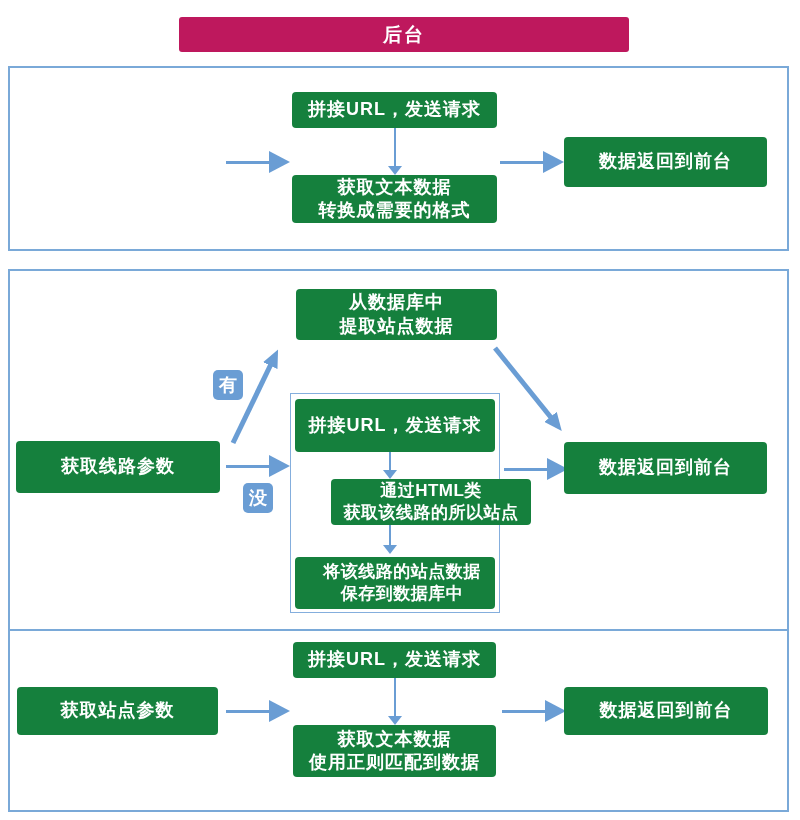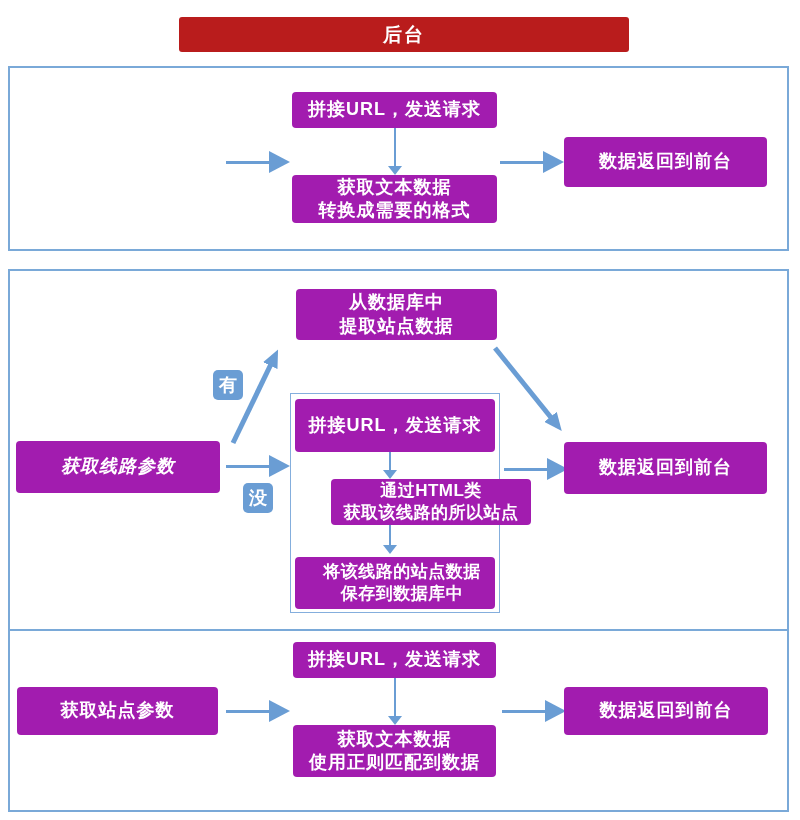--- a/index.html
+++ b/index.html
@@ -1,37 +1,37 @@
 <!DOCTYPE html>
 <html><head>
 <meta charset="utf-8">
 <style>
   * { margin:0; padding:0; box-sizing:border-box; }
   body { background:#ffffff; font-family:"Liberation Sans", sans-serif; }
   .page { position:relative; width:800px; height:820px; background:#ffffff; overflow:hidden; }
 
   .node {
     position:absolute;
-    background:#a21caf;
+    background:#15803d;
     color:#ffffff;
     font-weight:bold;
     font-size:18px;
     letter-spacing:1px;
     line-height:1.28;
     border-radius:4px;
     display:flex;
     align-items:center;
     justify-content:center;
     text-align:center;
     white-space:pre-line;
   }
 
   .header-box {
     position:absolute; left:179px; top:17px; width:450px; height:35px;
-    background:#b91c1c; color:#fff; font-weight:bold; font-size:19px; letter-spacing:2px;
+    background:#be185d; color:#fff; font-weight:bold; font-size:19px; letter-spacing:2px;
     border-radius:3px; display:flex; align-items:center; justify-content:center;
   }
 
   .panel { position:absolute; border:2px solid #7aa9d8; background:#ffffff; }
   .panel1 { left:8px; top:66px;  width:781px; height:185px; }
   .panel2 { left:8px; top:269px; width:781px; height:382px; }
   .panel3 { left:8px; top:629px; width:781px; height:183px; }
 
   .inner-container { position:absolute; border:1px solid #84aedd; background:#ffffff; }
 
@@ -99,21 +99,21 @@
       </defs>
       <line x1="223" y1="172" x2="262" y2="91" stroke="#6a9dd4" stroke-width="5" marker-end="url(#ah)"></line>
       <line x1="485" y1="77" x2="543" y2="149" stroke="#6a9dd4" stroke-width="5" marker-end="url(#ah)"></line>
     </svg>
 
     <div class="node" style="left:286px; top:18px; width:201px; height:51px;">从数据库中
 提取站点数据</div>
 
     <div class="branch-label" style="left:203px; top:99px;">有</div>
 
-    <div class="node" style="left:6px; top:170px; width:204px; height:52px;font-style:italic;">获取线路参数</div>
+    <div class="node" style="left:6px; top:170px; width:204px; height:52px;">获取线路参数</div>
 
     <div class="harrow" style="left:214px; top:184px;">
       <div class="shaft"></div>
       <div class="head"></div>
     </div>
 
     <div class="branch-label" style="left:233px; top:212px;">没</div>
 
     <div class="inner-container" style="left:280px; top:122px; width:210px; height:220px;">
       <div class="node" style="left:4px; top:5px; width:200px; height:53px;">拼接URL，发送请求</div>

